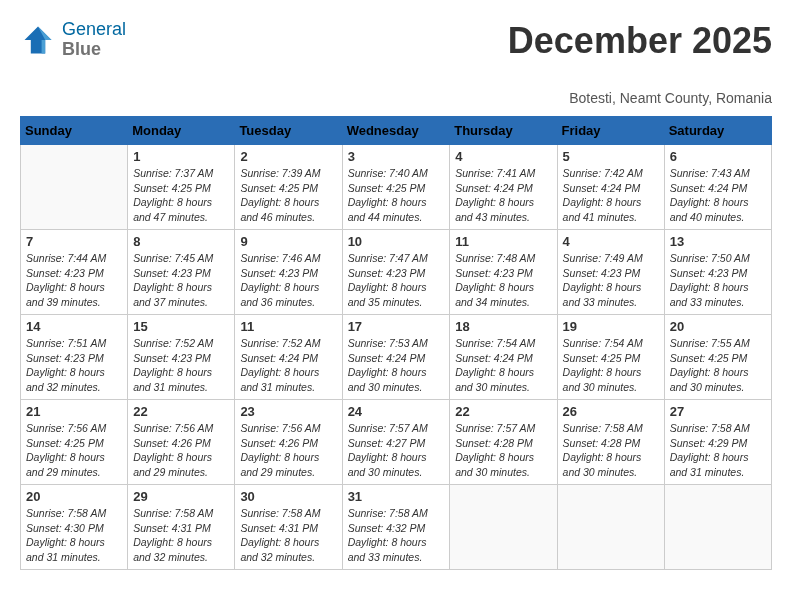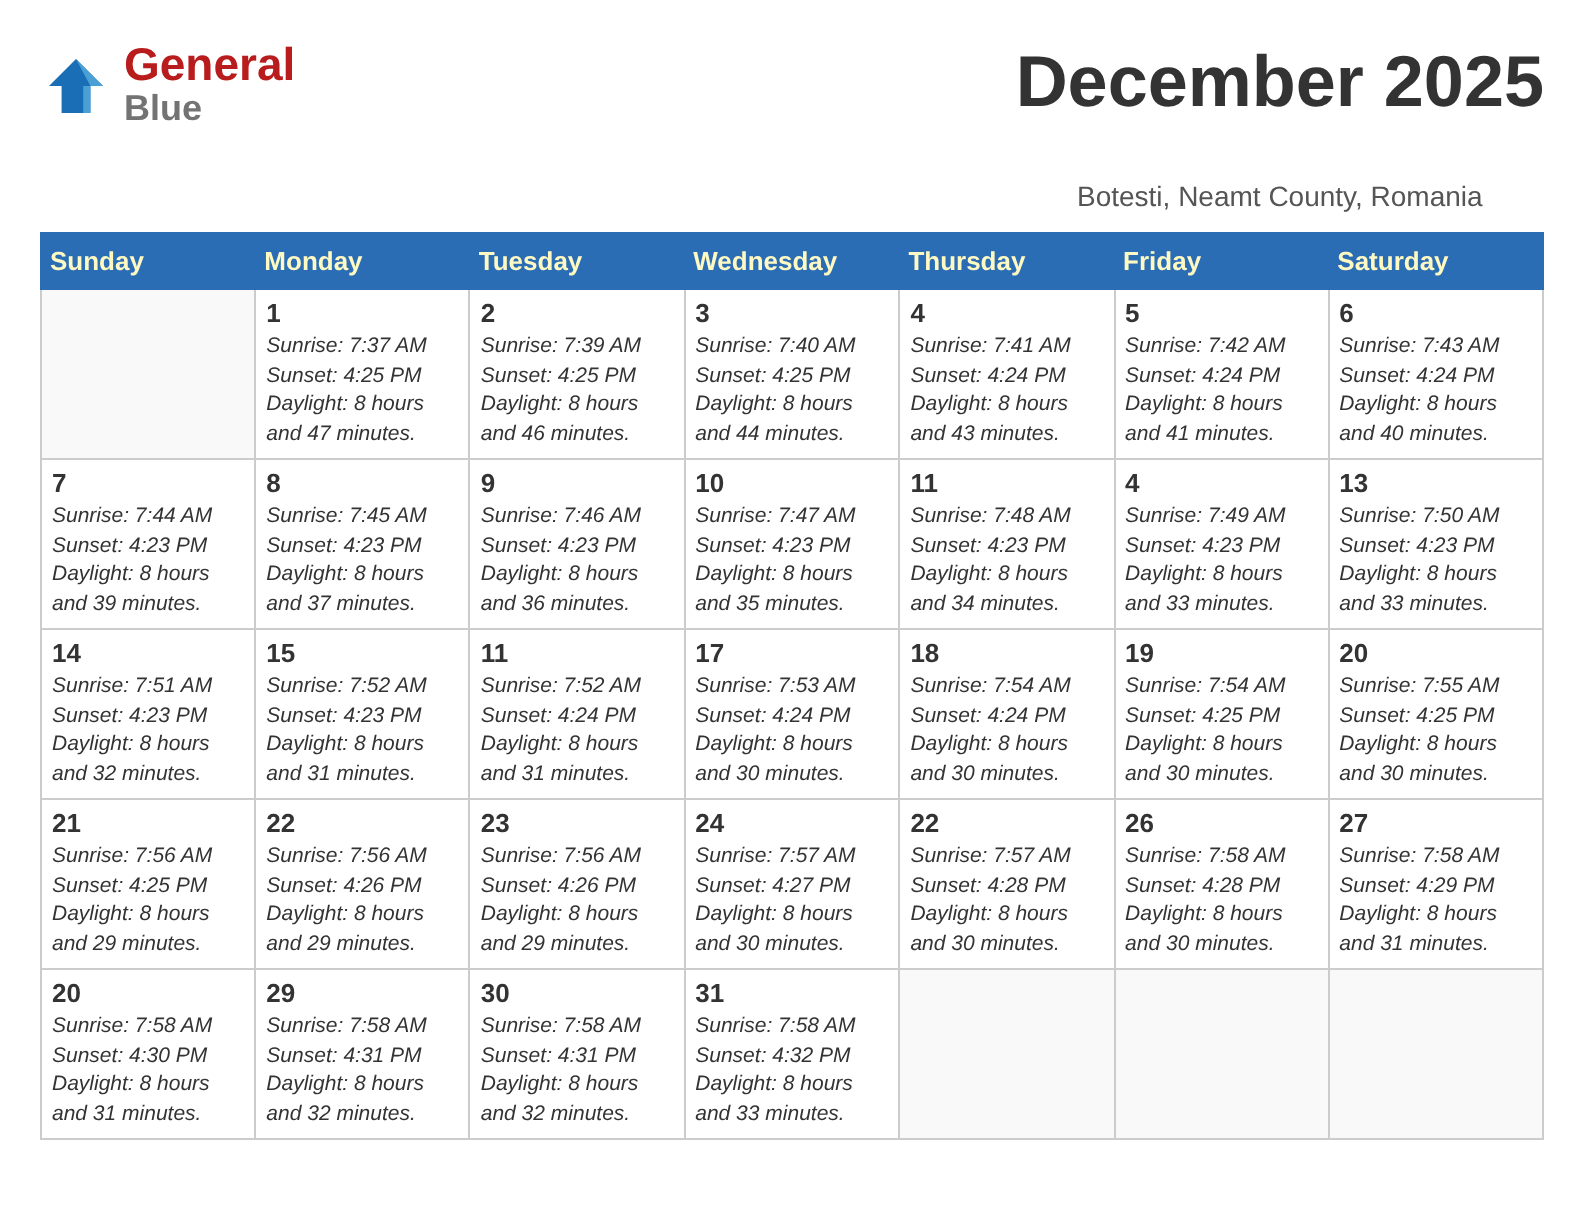--- a/index.html
+++ b/index.html
@@ -20,54 +20,54 @@
       display: flex;
       align-items: center;
       gap: 6px;
     }
     .logo-text {
       display: flex;
       flex-direction: column;
       line-height: 1.1;
     }
     .logo-general {
-      font-size: 23px;
-      font-weight: bold;
-      color: #b91c1c;
+      font-size: 18px;
+      font-weight: normal;
+      color: #0369a1;
     }
     .logo-blue {
       font-size: 18px;
       font-weight: bold;
       color: #737373;
     }
     .logo-icon {
       width: 36px;
       height: 36px;
     }
     .title-area {
-      text-align: center;
+      text-align: right;
     }
     .month-title {
       font-size: 36px;
       font-weight: bold;
       color: #333;
     }
     .subtitle {
       font-size: 14px;
       color: #555;
       margin-top: 28px;
     }
     .calendar {
       width: 100%;
       border-collapse: collapse;
       font-size: 11px;
     }
     .calendar th {
       background-color: #2a6db5;
-      color: #fef9c3;
+      color: #000000;
       padding: 6px 4px;
       text-align: left;
       font-size: 13px;
       border: 1px solid #2a6db5;
     }
     .calendar td {
       border: 1px solid #ccc;
       vertical-align: top;
       padding: 4px 5px;
       width: 108px;

